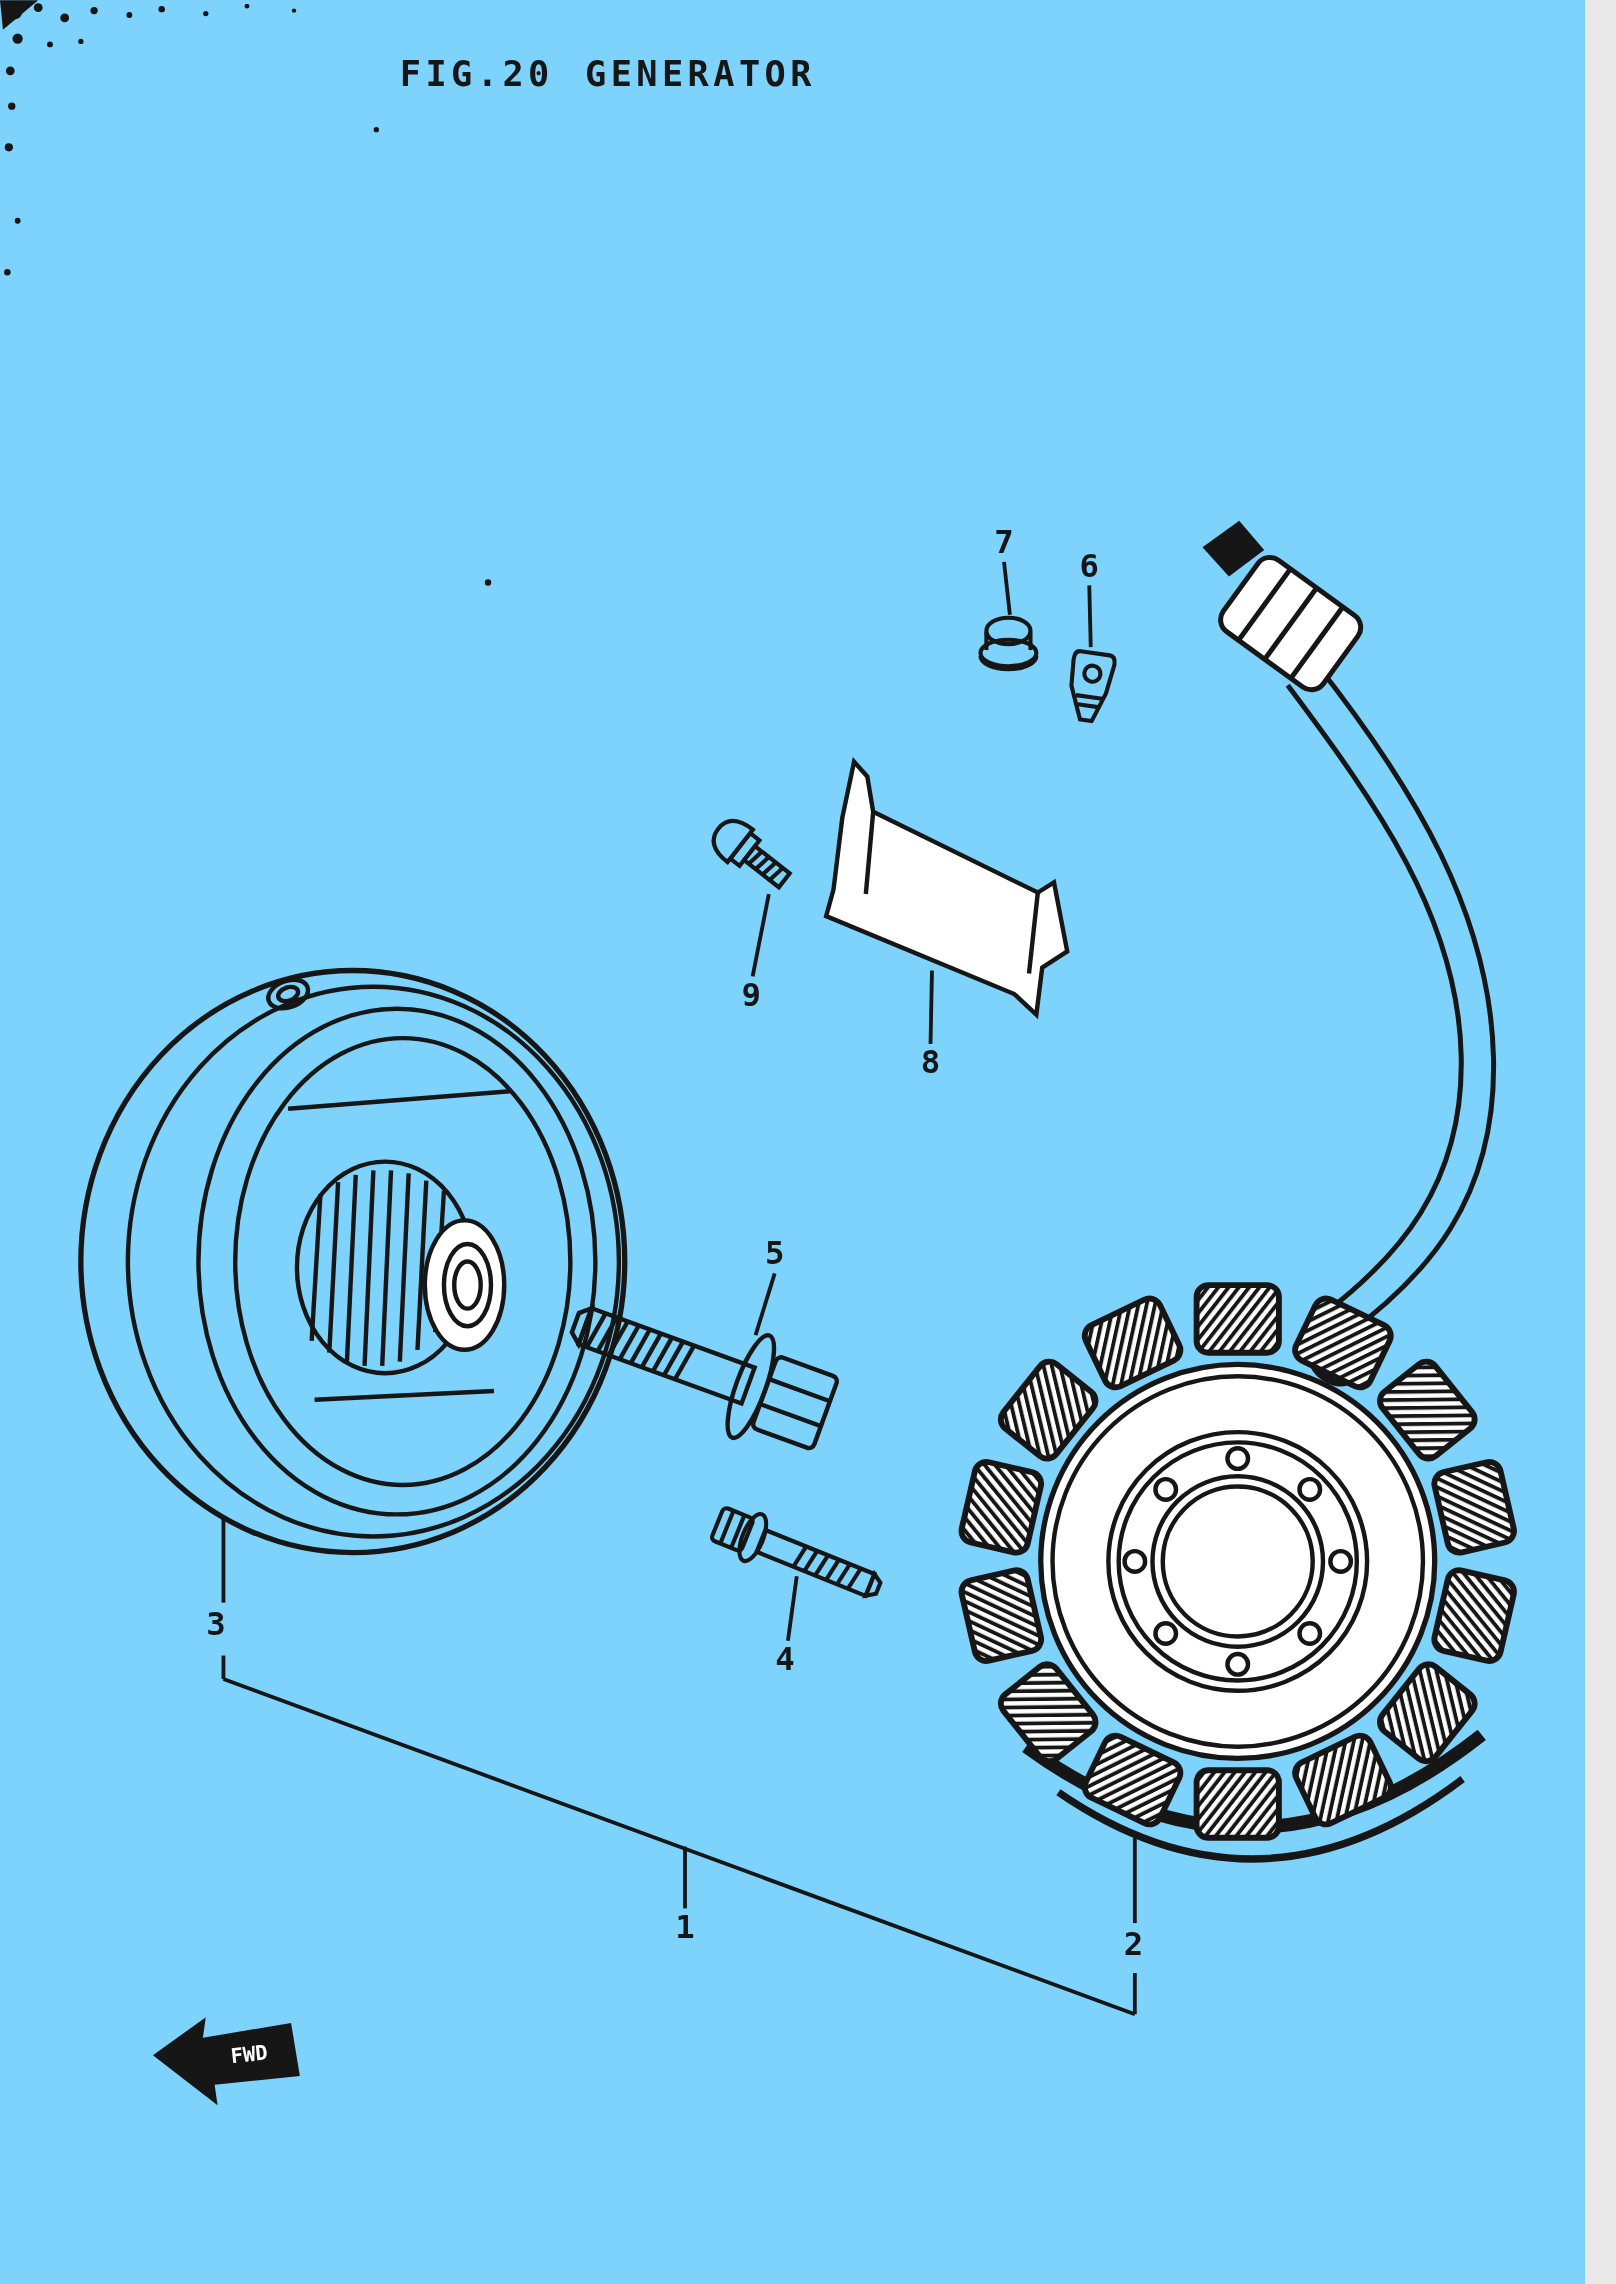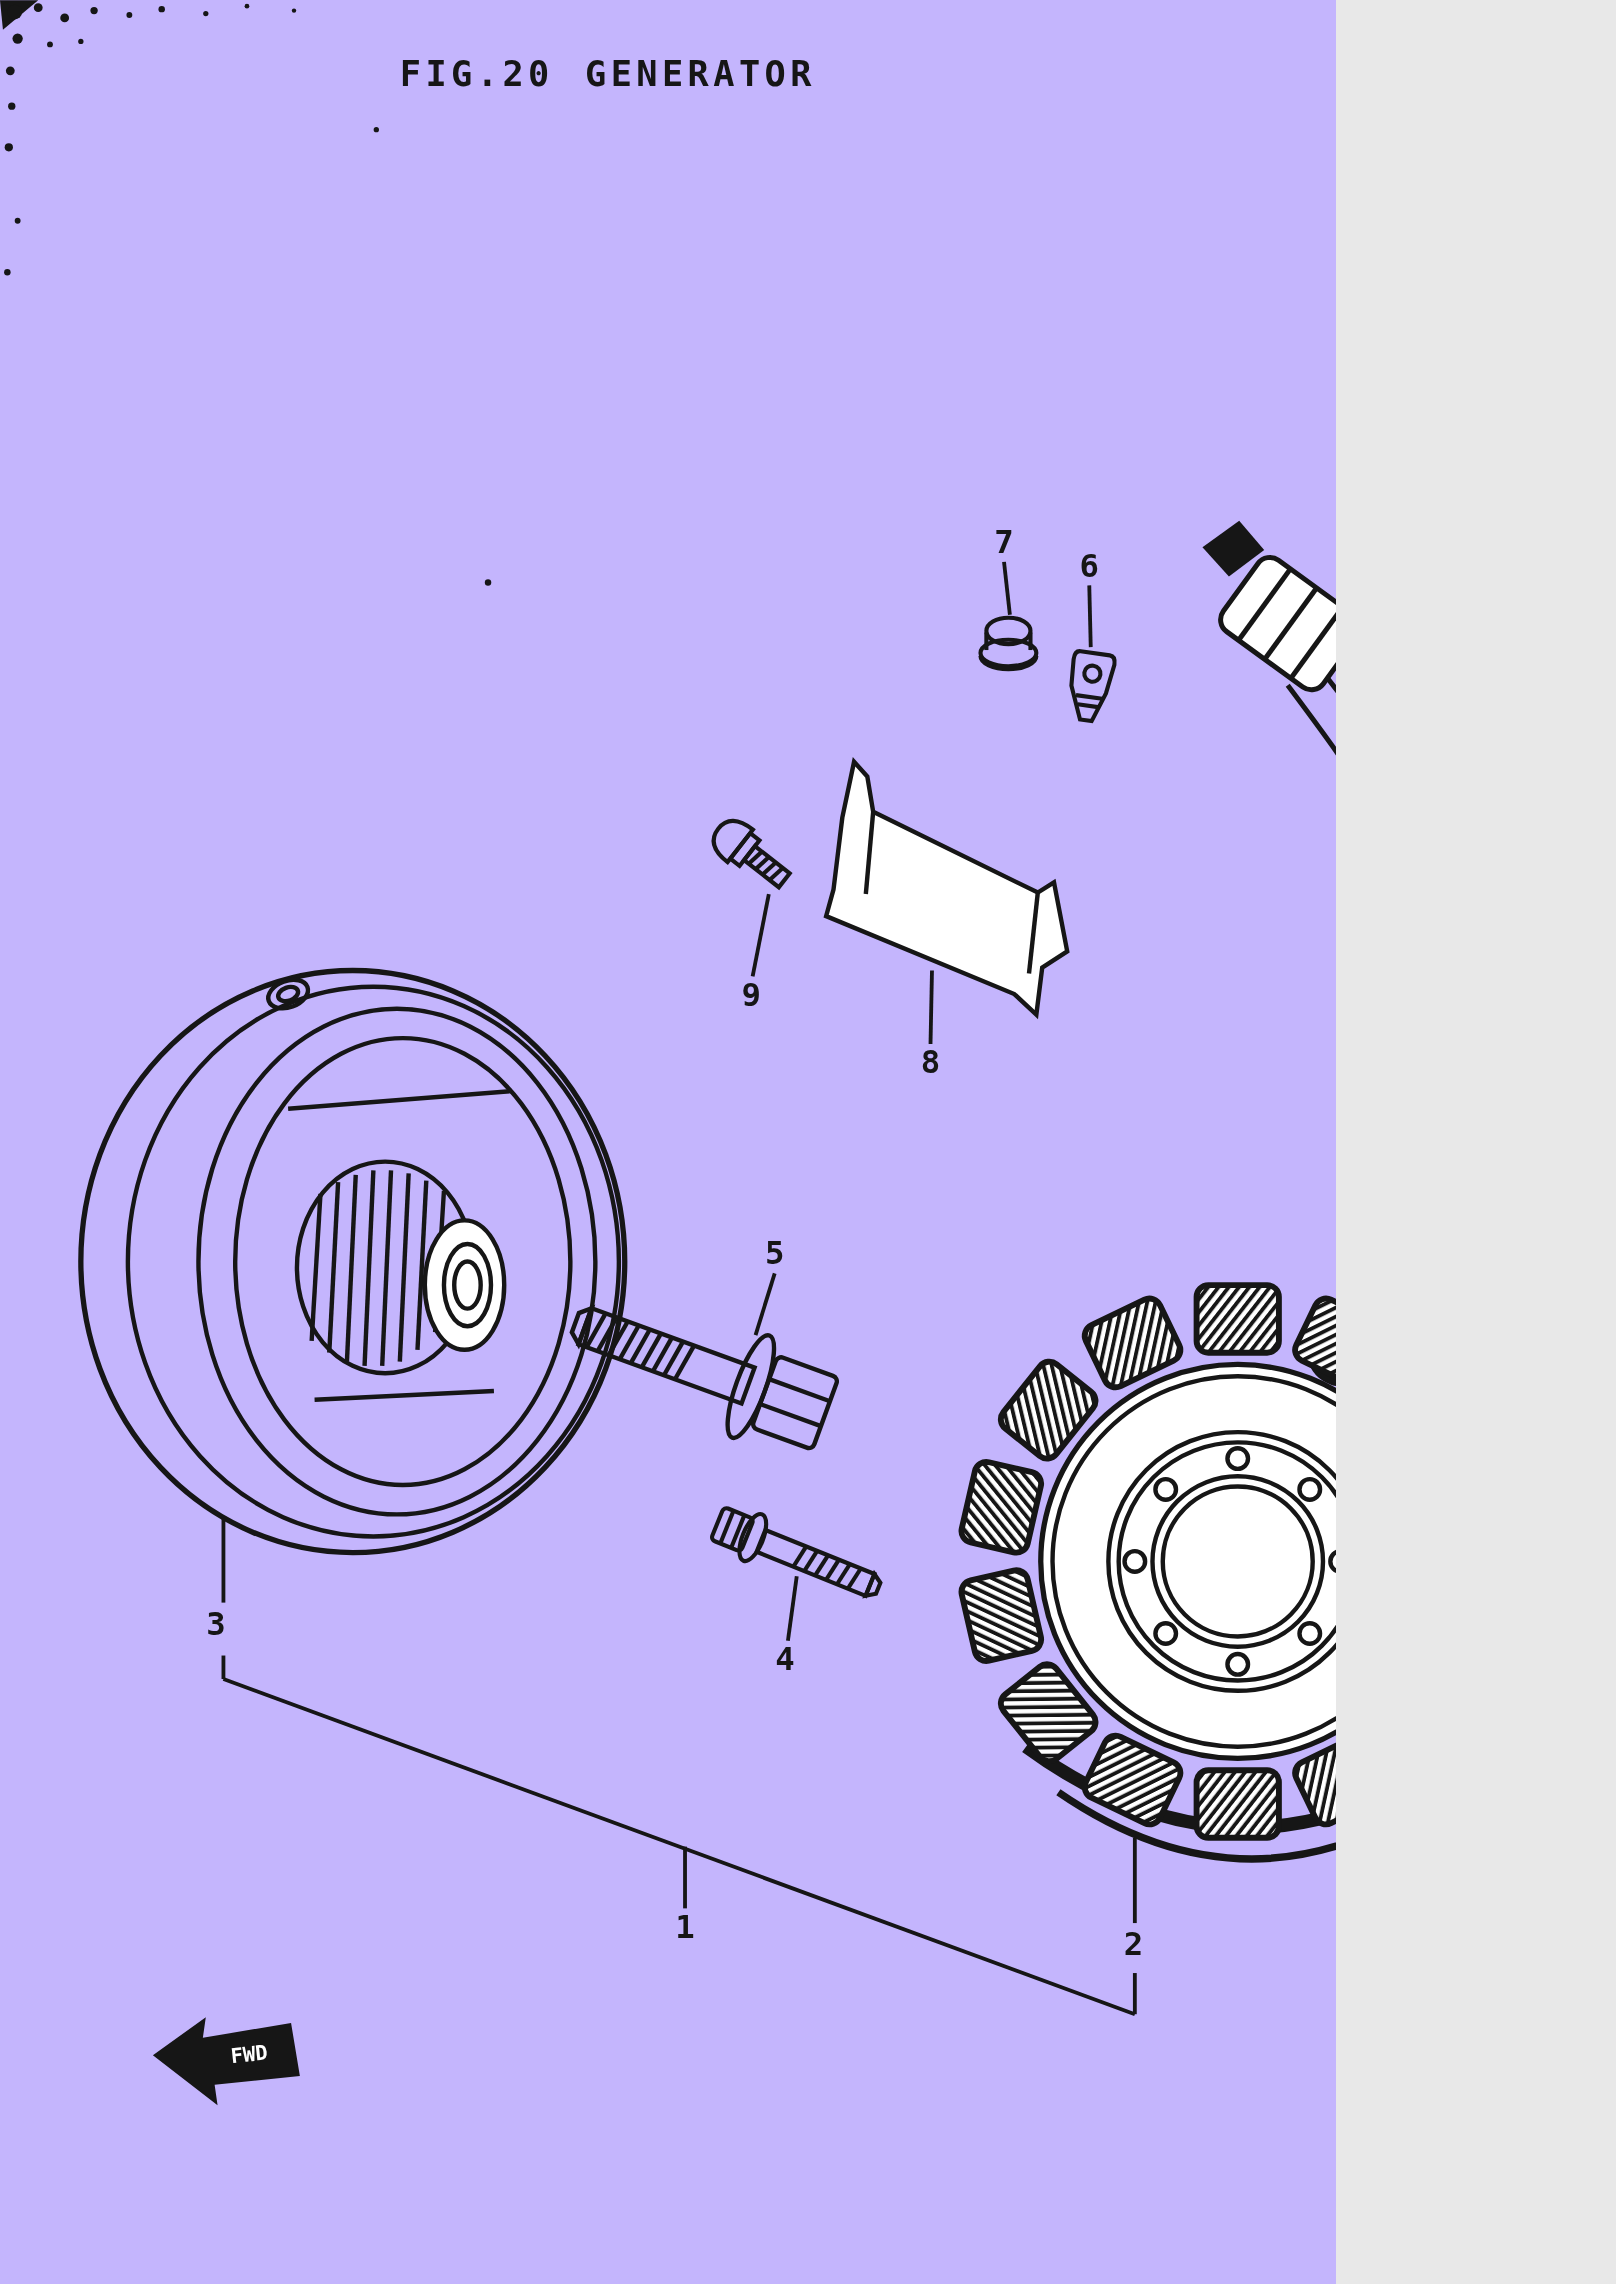--- a/index.html
+++ b/index.html
@@ -1,19 +1,19 @@
 <!DOCTYPE html>
 <html style="font-size:15px"><head>
 <meta charset="utf-8">
 <style>
   html,body{margin:0;padding:0;background:#e8e8e8;}
   .page{
     position:relative;
-    width:1336px;height:2285px;
-    background:#c4b5fd;
+    width:1585px;height:2285px;
+    background:#7dd3fc;
     overflow:hidden;
     font-family:"DejaVu Sans Mono","Liberation Mono",monospace;
   }
   svg{position:absolute;inset:0;display:block;}
   .ink{stroke:#161616;fill:none;}
   .title-text{
     font-family:"DejaVu Sans Mono","Liberation Mono",monospace;
     font-weight:700;font-size:24px;letter-spacing:3px;fill:#161616;
   }
   .callout{

